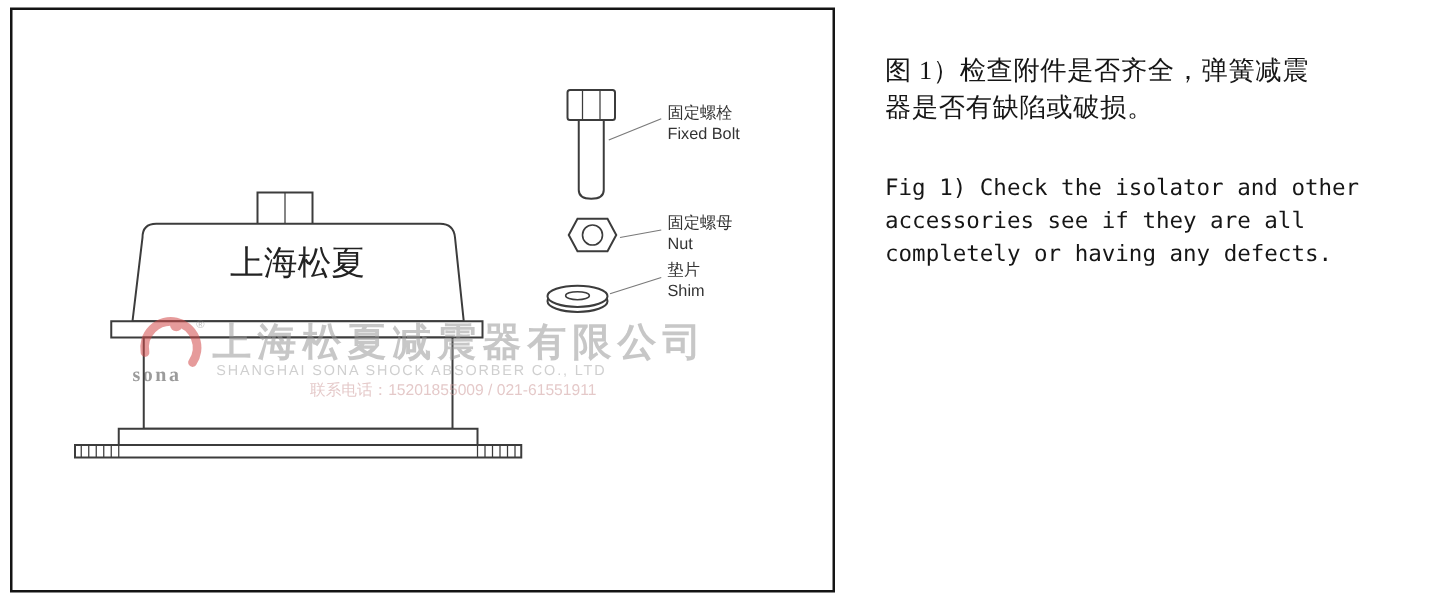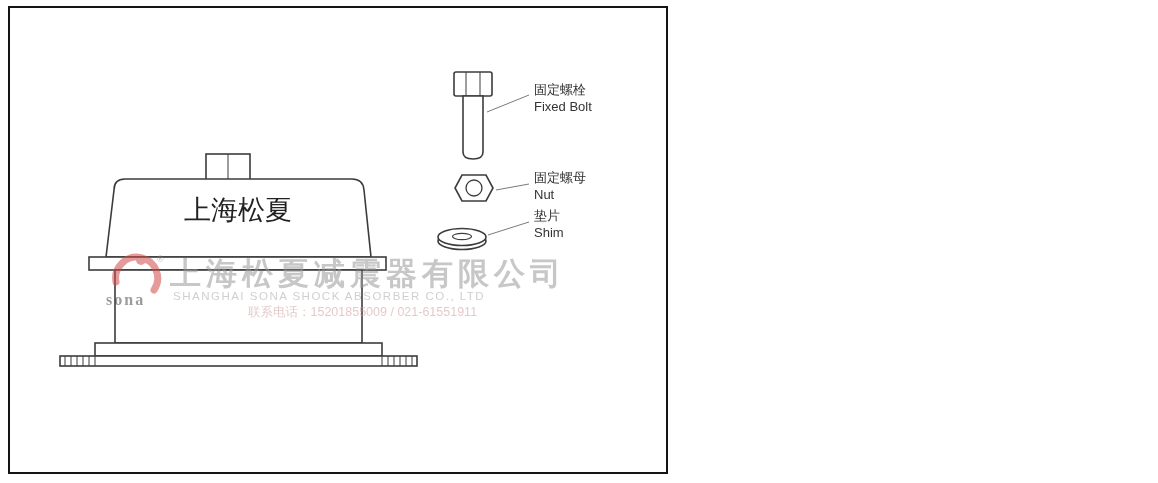--- a/index.html
+++ b/index.html
@@ -157,14 +157,18 @@
         <text x="147" y="254" font-size="9" fill="#888888">®</text>
         <text x="96" y="297" font-size="16" font-weight="bold" fill="#4a4a4a" letter-spacing="2" font-family="Liberation Serif, serif">sona</text>
         <text x="160" y="276" font-size="31" font-weight="bold" fill="#9a9a9a" letter-spacing="5">上海松夏减震器有限公司</text>
         <text x="163" y="292" font-size="11.5" fill="#a8a8a8" letter-spacing="1.5">SHANGHAI SONA SHOCK ABSORBER CO., LTD</text>
         <text x="238" y="308" font-size="12.5" fill="#cf9d9d">联系电话：15201855009 / 021-61551911</text>
       </g>
 
     </svg>
   </div>
 
+  <div class="caption">
+    <p class="caption-cn">图 1）检查附件是否齐全，弹簧减震器是否有缺陷或破损。</p>
+    <p class="caption-en">Fig 1) Check the isolator and other accessories see if they are all completely or having any defects.</p>
+  </div>
 
 </div>
 
 </body></html>

